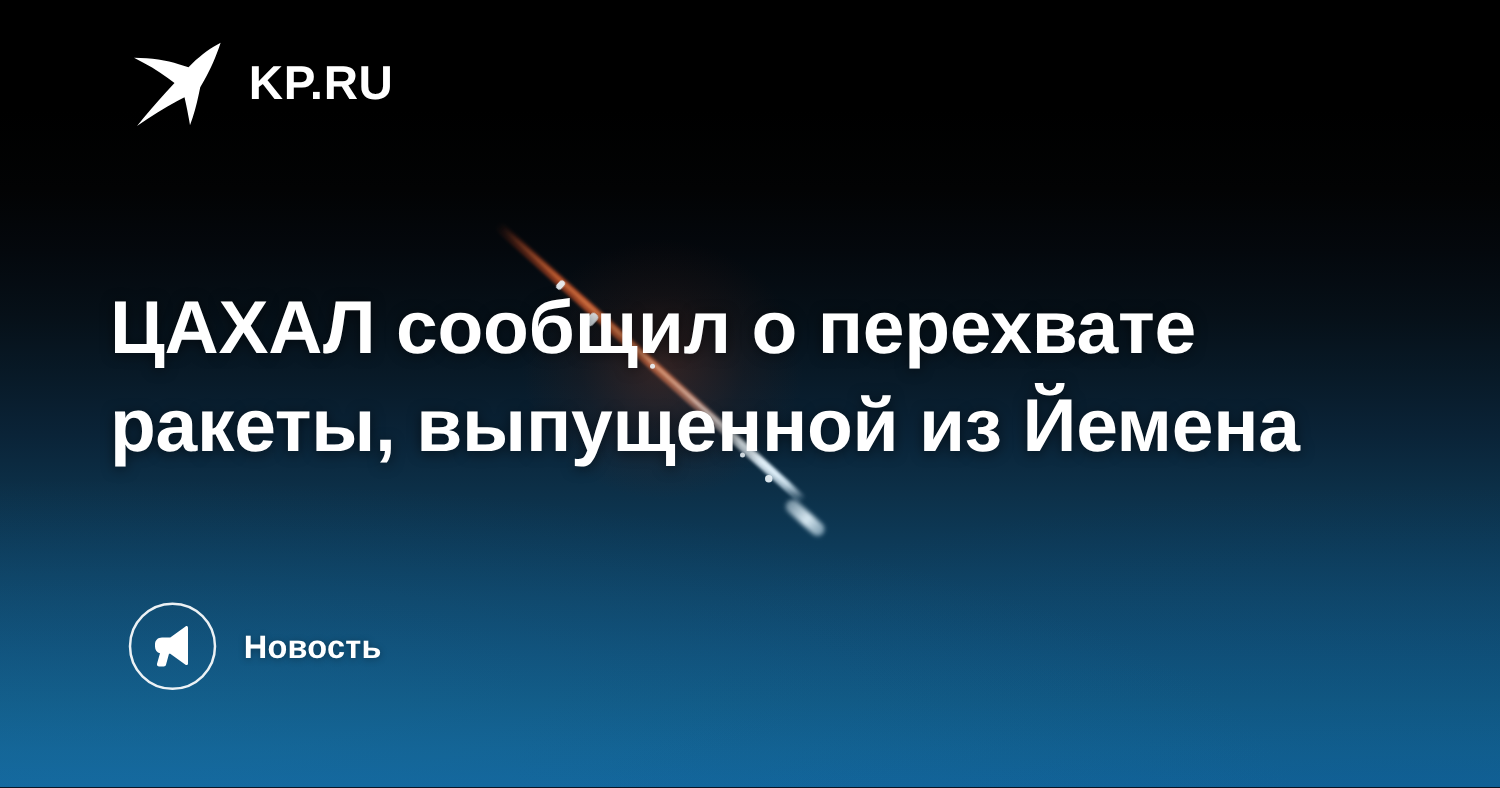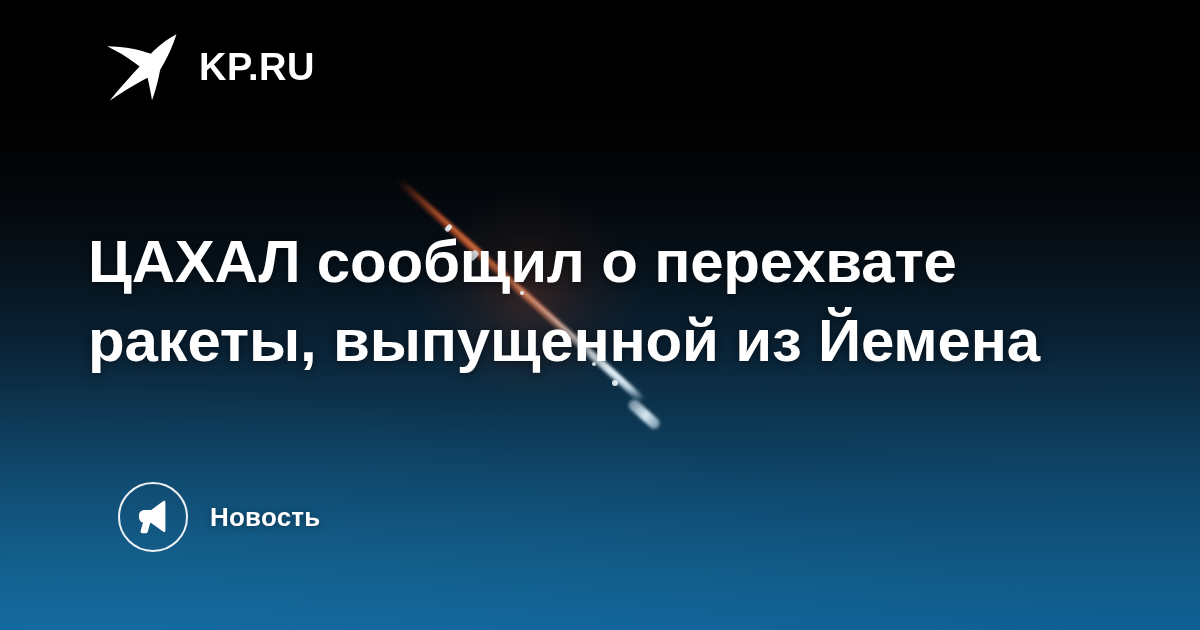--- a/index.html
+++ b/index.html
@@ -176,21 +176,21 @@
     font-size: 60px;
     font-weight: 700;
     line-height: 1.32;
     letter-spacing: -0.2px;
     text-shadow: 0 1px 10px rgba(0,0,0,0.55);
   }
 
   
   .badge {
     position: absolute;
-    left: 118px;
+    left: 103px;
     top: 482px;
     display: flex;
     align-items: center;
     gap: 22px;
   }
   .badge-circle {
     width: 70px;
     height: 70px;
     border: 2px solid rgba(255,255,255,0.92);
     border-radius: 50%;

